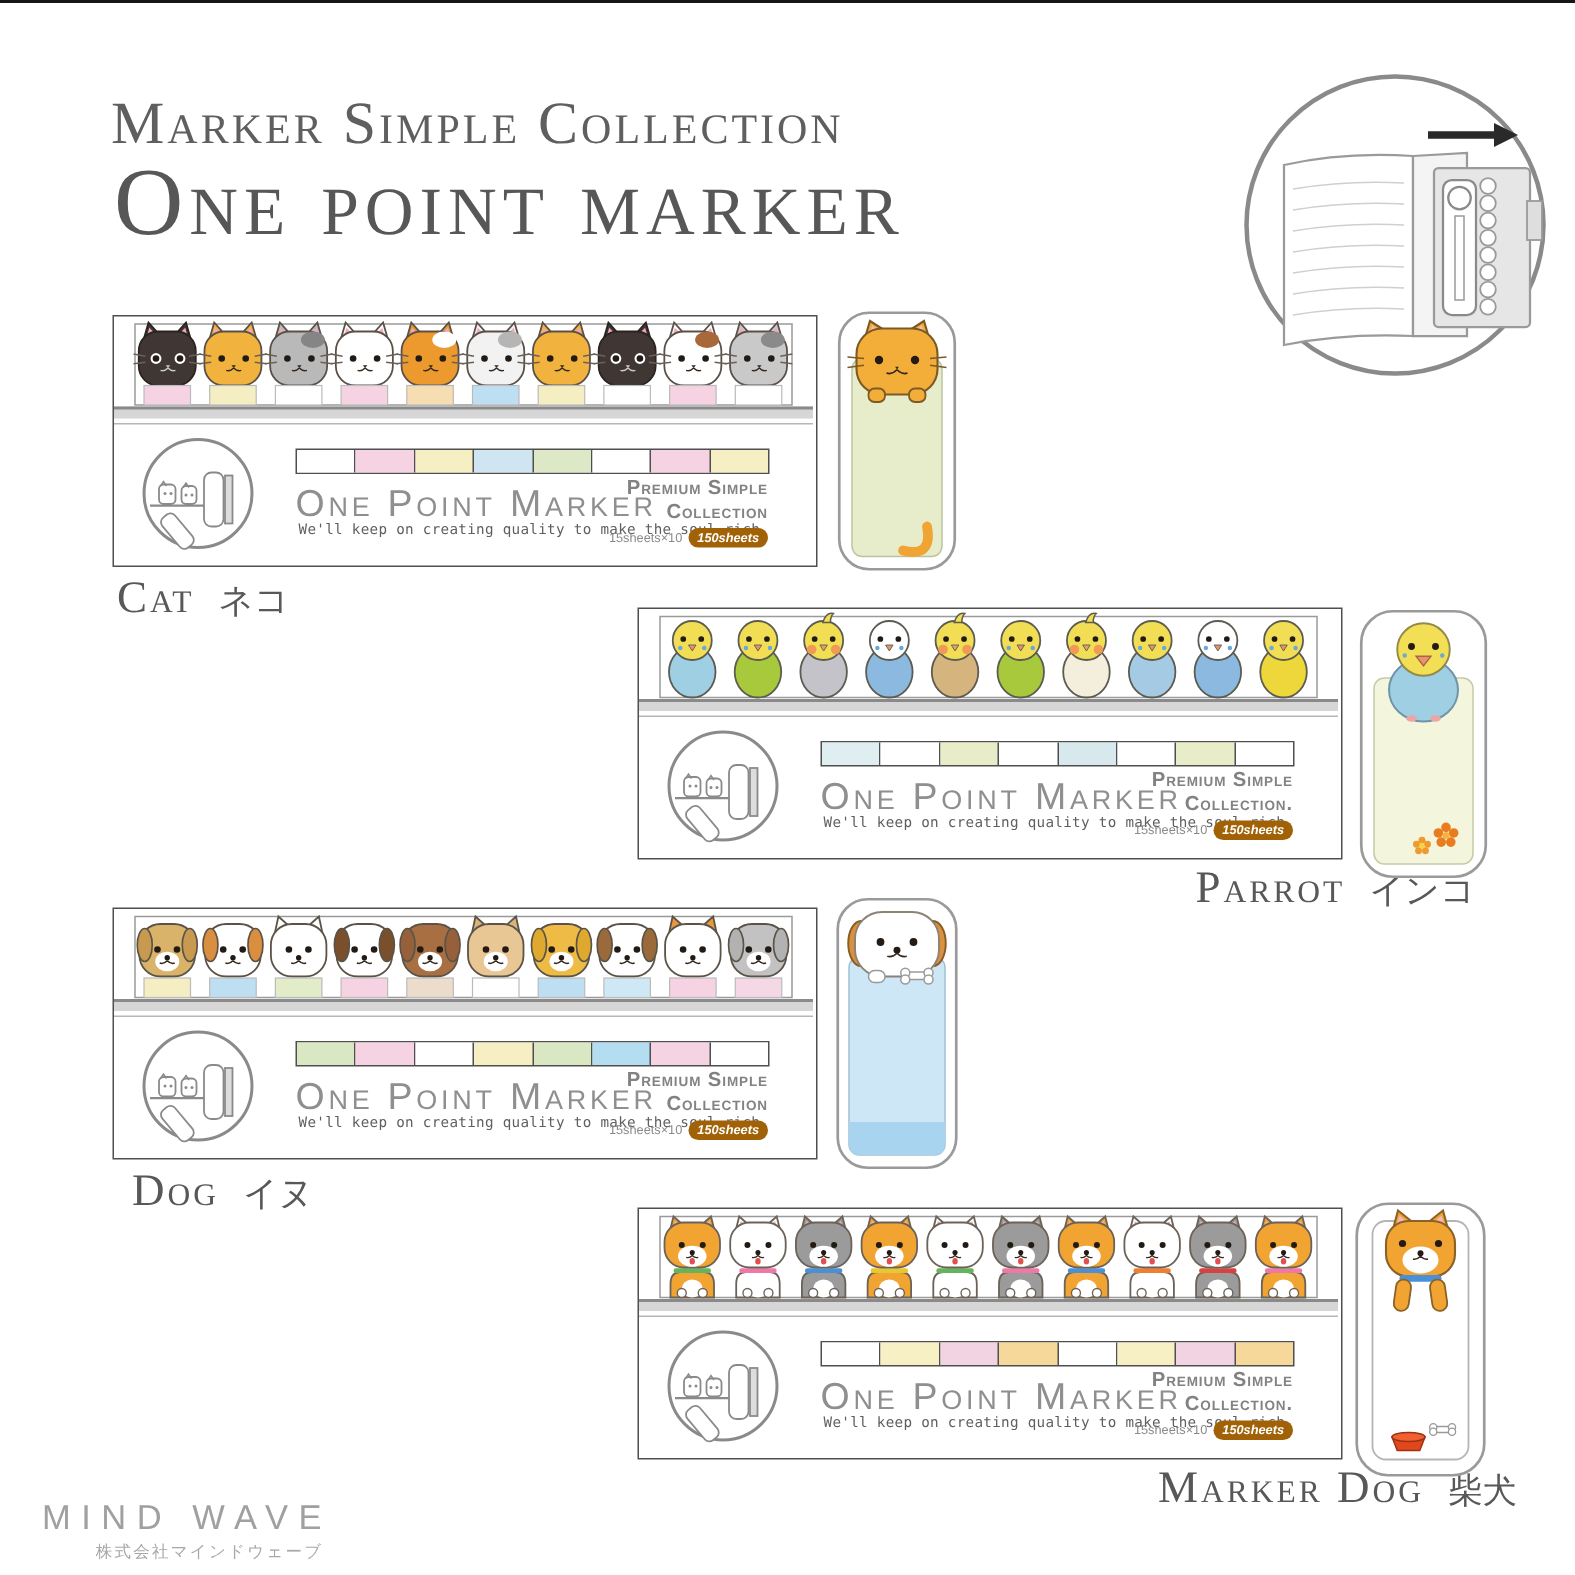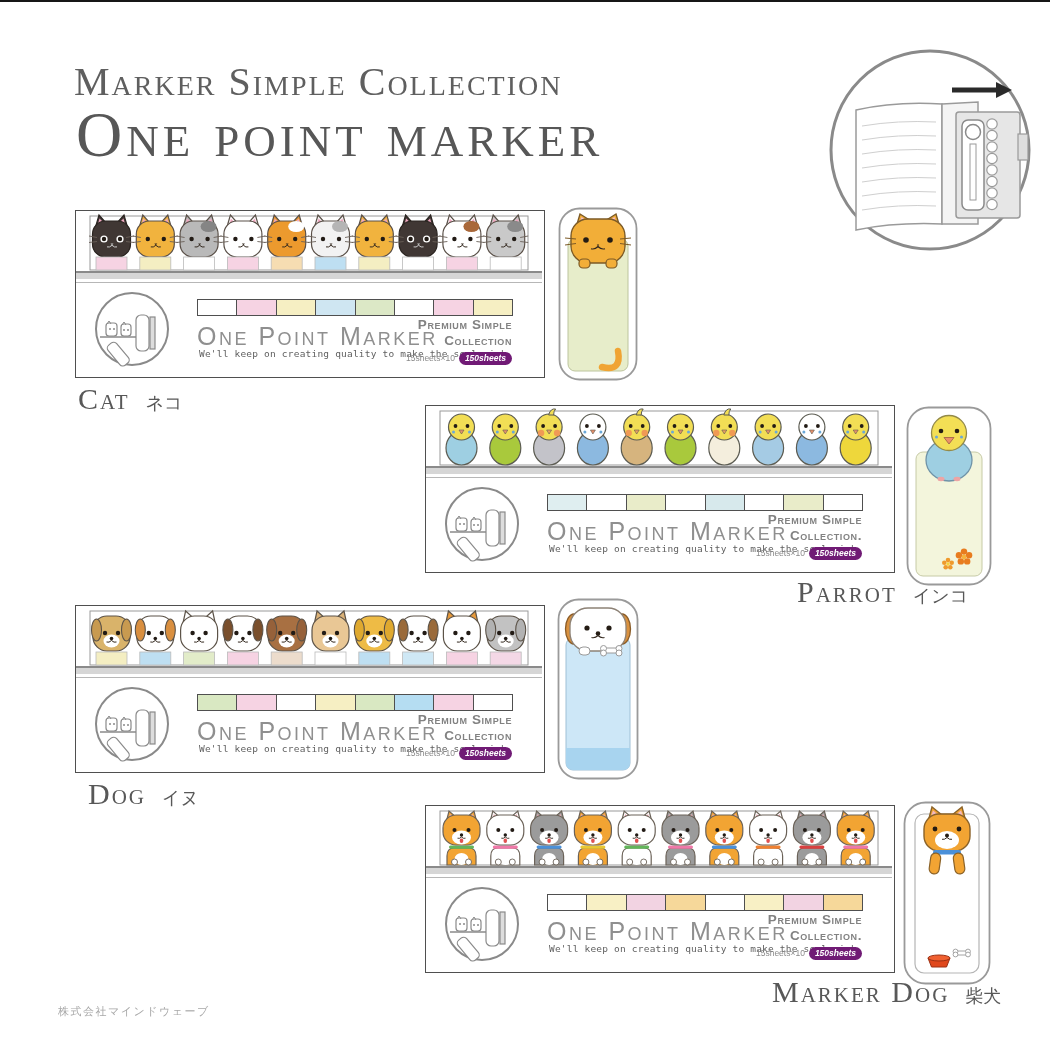--- a/index.html
+++ b/index.html
@@ -49,29 +49,29 @@
     letter-spacing:0.2px;white-space:nowrap;
   }
   .pkg-right{position:absolute;right:32px;top:106px;width:180px;text-align:right;}
   .pkg-coll{
     font-variant:small-caps;font-size:13.5px;line-height:1.2;color:#828282;
     letter-spacing:0.6px;font-weight:bold;
   }
   .pkg-sheets{margin-top:3px;font-size:8.5px;color:#8a8a8a;white-space:nowrap;}
   .badge{
     display:inline-block;margin-left:4px;padding:1px 6px 2px;border-radius:8px;
-    background:#701a75;color:#ffffff;font-size:8.5px;font-weight:bold;font-style:italic;
+    background:#a16207;color:#ffffff;font-size:8.5px;font-weight:bold;font-style:italic;
   }
   
   .prod-label{position:absolute;display:flex;align-items:baseline;gap:16px;white-space:nowrap;}
   .prod-en{
     font-family:"Liberation Serif",serif;font-variant:small-caps;
     font-size:30px;letter-spacing:2px;color:#585858;line-height:1;
   }
-  .prod-jp{font-size:18px;color:#585858;line-height:1;}
+  .prod-jp{font-size:23px;color:#585858;line-height:1;}
   
   .marker{position:absolute;}
   
   .brand{position:absolute;left:28px;top:1000px;}
   .brand-logo{font-size:23px;letter-spacing:7px;color:#a0a0a0;line-height:1;}
   .brand-co{margin-top:4px;margin-left:30px;font-size:11px;letter-spacing:1.5px;color:#a8a8a8;text-align:center;}
 </style>
 </head>
 <body>
 
@@ -861,14 +861,15 @@
   <g fill="#ffffff" stroke="#9a9a9a" stroke-width="0.9">
     <rect x="52" y="150" width="13" height="4" rx="2"></rect>
     <circle cx="52.5" cy="150.5" r="2.4"></circle>
       <circle cx="52.5" cy="153.5" r="2.4"></circle>
     <circle cx="65" cy="150.5" r="2.4"></circle>
       <circle cx="65" cy="153.5" r="2.4"></circle>
   </g>
 </svg>
 
 <div class="brand">
+  <div class="brand-logo">MIND WAVE</div>
   <div class="brand-co">株式会社マインドウェーブ</div>
 </div>
 
 </body></html>

